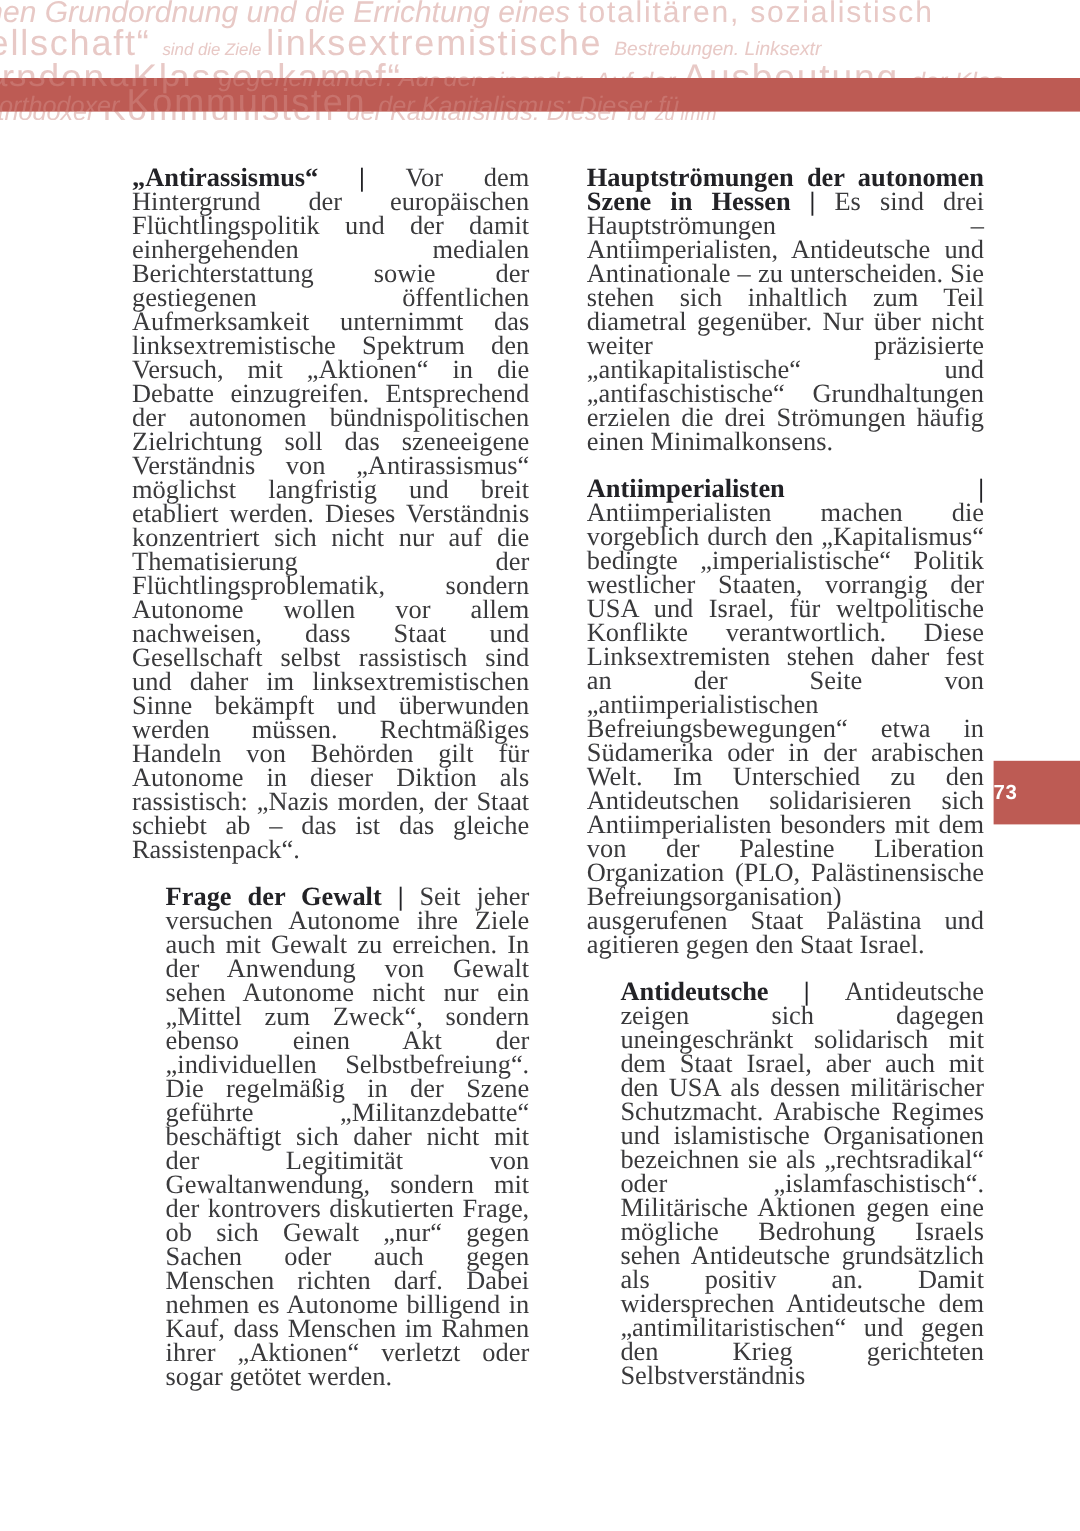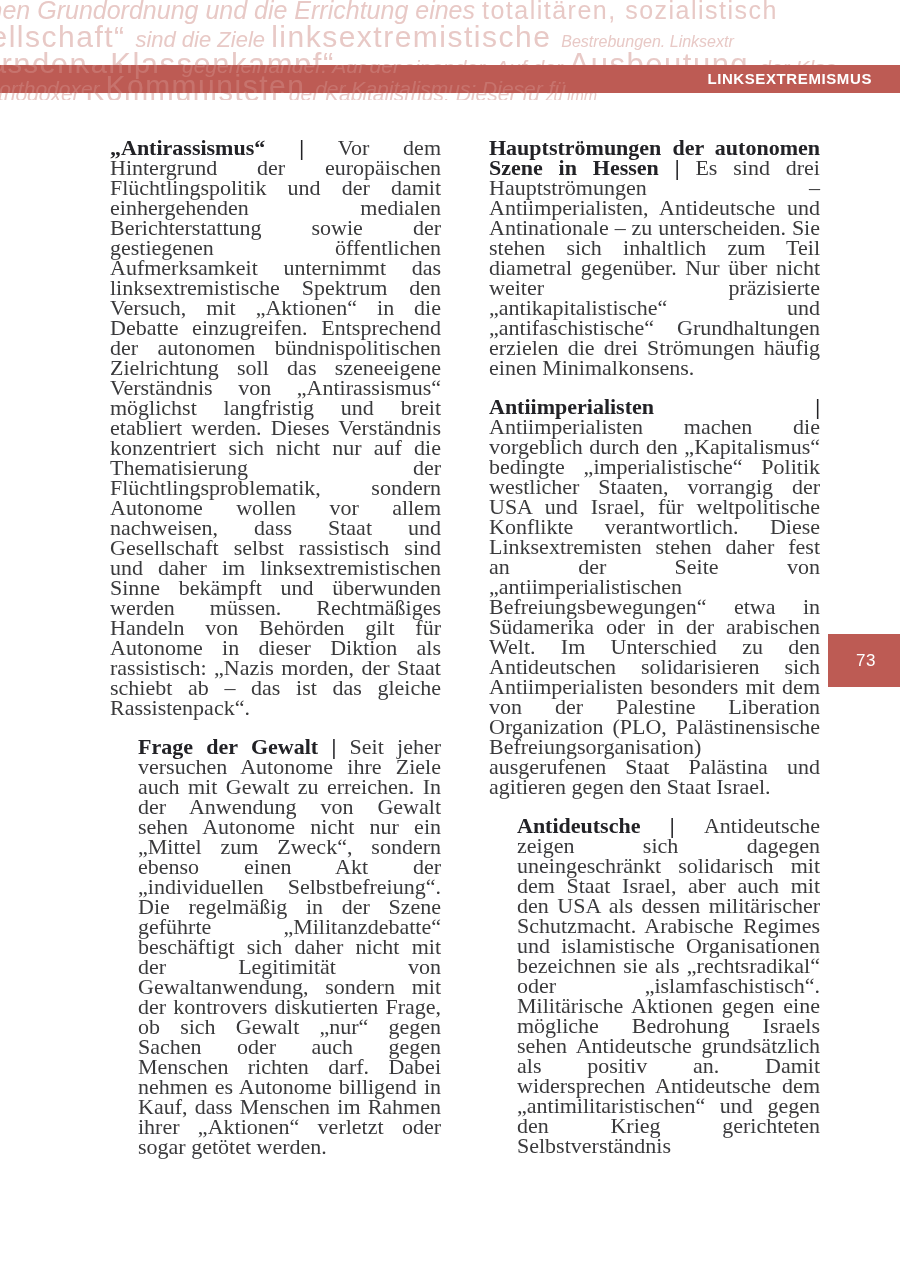--- a/index.html
+++ b/index.html
@@ -88,25 +88,25 @@
   
   .page-number {
     position: absolute;
     right: 0;
     top: 634px;
     width: 72px;
     height: 53px;
     background: #bd5b54;
     color: #ffffff;
     font-size: 17px;
-    font-weight: 400;
+    font-weight: 700;
     display: flex;
     align-items: center;
     justify-content: flex-start;
-    padding-left: 28px;
+    padding-left: 0;
     box-sizing: border-box;
     letter-spacing: 0.5px;
   }
 
   
   .columns {
     position: absolute;
     left: 110px;
     top: 138px;
     width: 710px;
@@ -140,40 +140,39 @@
 </head>
 <body>
 
 <div class="page">
 
   <div class="watermark-zone">
     <div class="wm-line wm1">
       <span class="wm-ital">ischen Grundordnung und die Errichtung eines </span><span class="wm-light">totalitären, sozialistisch</span>
     </div>
     <div class="wm-line wm2">
-      <span class="wm-light">sellschaft“ </span><span class="wm-ital" style="font-size:22px">sind die Ziele </span><span class="wm-light">linksextremistische </span><span class="wm-ital" style="font-size:16px">Bestrebungen. Linksextr</span>
+      <span class="wm-light">sellschaft“ </span><span class="wm-ital" style="font-size:14px">sind die Ziele </span><span class="wm-light">linksextremistische </span><span class="wm-ital" style="font-size:16px">Bestrebungen. Linksextr</span>
     </div>
     <div class="wm-line wm3">
       <span class="wm-light">uernden </span><span class="wm-light">„Klassenkampf“ </span><span class="wm-ital" style="font-size:21px">gegeneinander. Auf der </span><span class="wm-light">Ausbeutung </span><span class="wm-ital" style="font-size:21px">der Klas</span>
     </div>
     <div class="wm-line wm4">
       <span class="wm-ital" style="font-size:21px">ng orthodoxer </span><span class="wm-light">Kommunisten </span><span class="wm-ital" style="font-size:21px">der Kapitalismus: Dieser fü </span><span class="wm-ital" style="font-size:16px">zu imm</span>
     </div>
   </div>
 
   <div class="header-bar">
     <div class="wm-overlay">
       <div class="wm-line hb-wm1">
         <span class="wm-light">„Klassenkampf“ </span><span class="wm-ital" style="font-size:21px">gegeneinander. Auf der </span>
       </div>
       <div class="wm-line hb-wm2">
         <span class="wm-ital" style="font-size:21px">ng orthodoxer </span><span class="wm-light">Kommunisten </span><span class="wm-ital" style="font-size:21px">der Kapitalismus: Dieser fü </span>
       </div>
     </div>
-    <div class="header-title">LINKSEXTREMISMUS</div>
   </div>
 
   <div class="page-number">73</div>
 
   <div class="columns">
 
     <div class="column">
       <p class="para"><span class="lead">„Antirassismus“</span><span class="pipe"> | </span><span>Vor dem Hintergrund der europäischen Flüchtlingspolitik und der damit einhergehenden medialen Berichterstattung sowie der gestiegenen öffentlichen Aufmerksamkeit unternimmt das linksextremistische Spektrum den Versuch, mit „Aktionen“ in die Debatte einzugreifen. Entsprechend der autonomen bündnispolitischen Zielrichtung soll das szeneeigene Verständnis von „Antirassismus“ möglichst langfristig und breit etabliert werden. Dieses Verständnis konzentriert sich nicht nur auf die Thematisierung der Flüchtlingsproblematik, sondern Autonome wollen vor allem nachweisen, dass Staat und Gesellschaft selbst rassistisch sind und daher im linksextremistischen Sinne bekämpft und überwunden werden müssen. Rechtmäßiges Handeln von Behörden gilt für Autonome in dieser Diktion als rassistisch: „Nazis morden, der Staat schiebt ab – das ist das gleiche Rassistenpack“.</span></p>
 
       <p class="para"><span class="lead">Frage der Gewalt</span><span class="pipe"> | </span><span>Seit jeher versuchen Autonome ihre Ziele auch mit Gewalt zu erreichen. In der Anwendung von Gewalt sehen Autonome nicht nur ein „Mittel zum Zweck“, sondern ebenso einen Akt der „individuellen Selbstbefreiung“. Die regelmäßig in der Szene geführte „Militanzdebatte“ beschäftigt sich daher nicht mit der Legitimität von Gewaltanwendung, sondern mit der kontrovers diskutierten Frage, ob sich Gewalt „nur“ gegen Sachen oder auch gegen Menschen richten darf. Dabei nehmen es Autonome billigend in Kauf, dass Menschen im Rahmen ihrer „Aktionen“ verletzt oder sogar getötet werden.</span></p>

